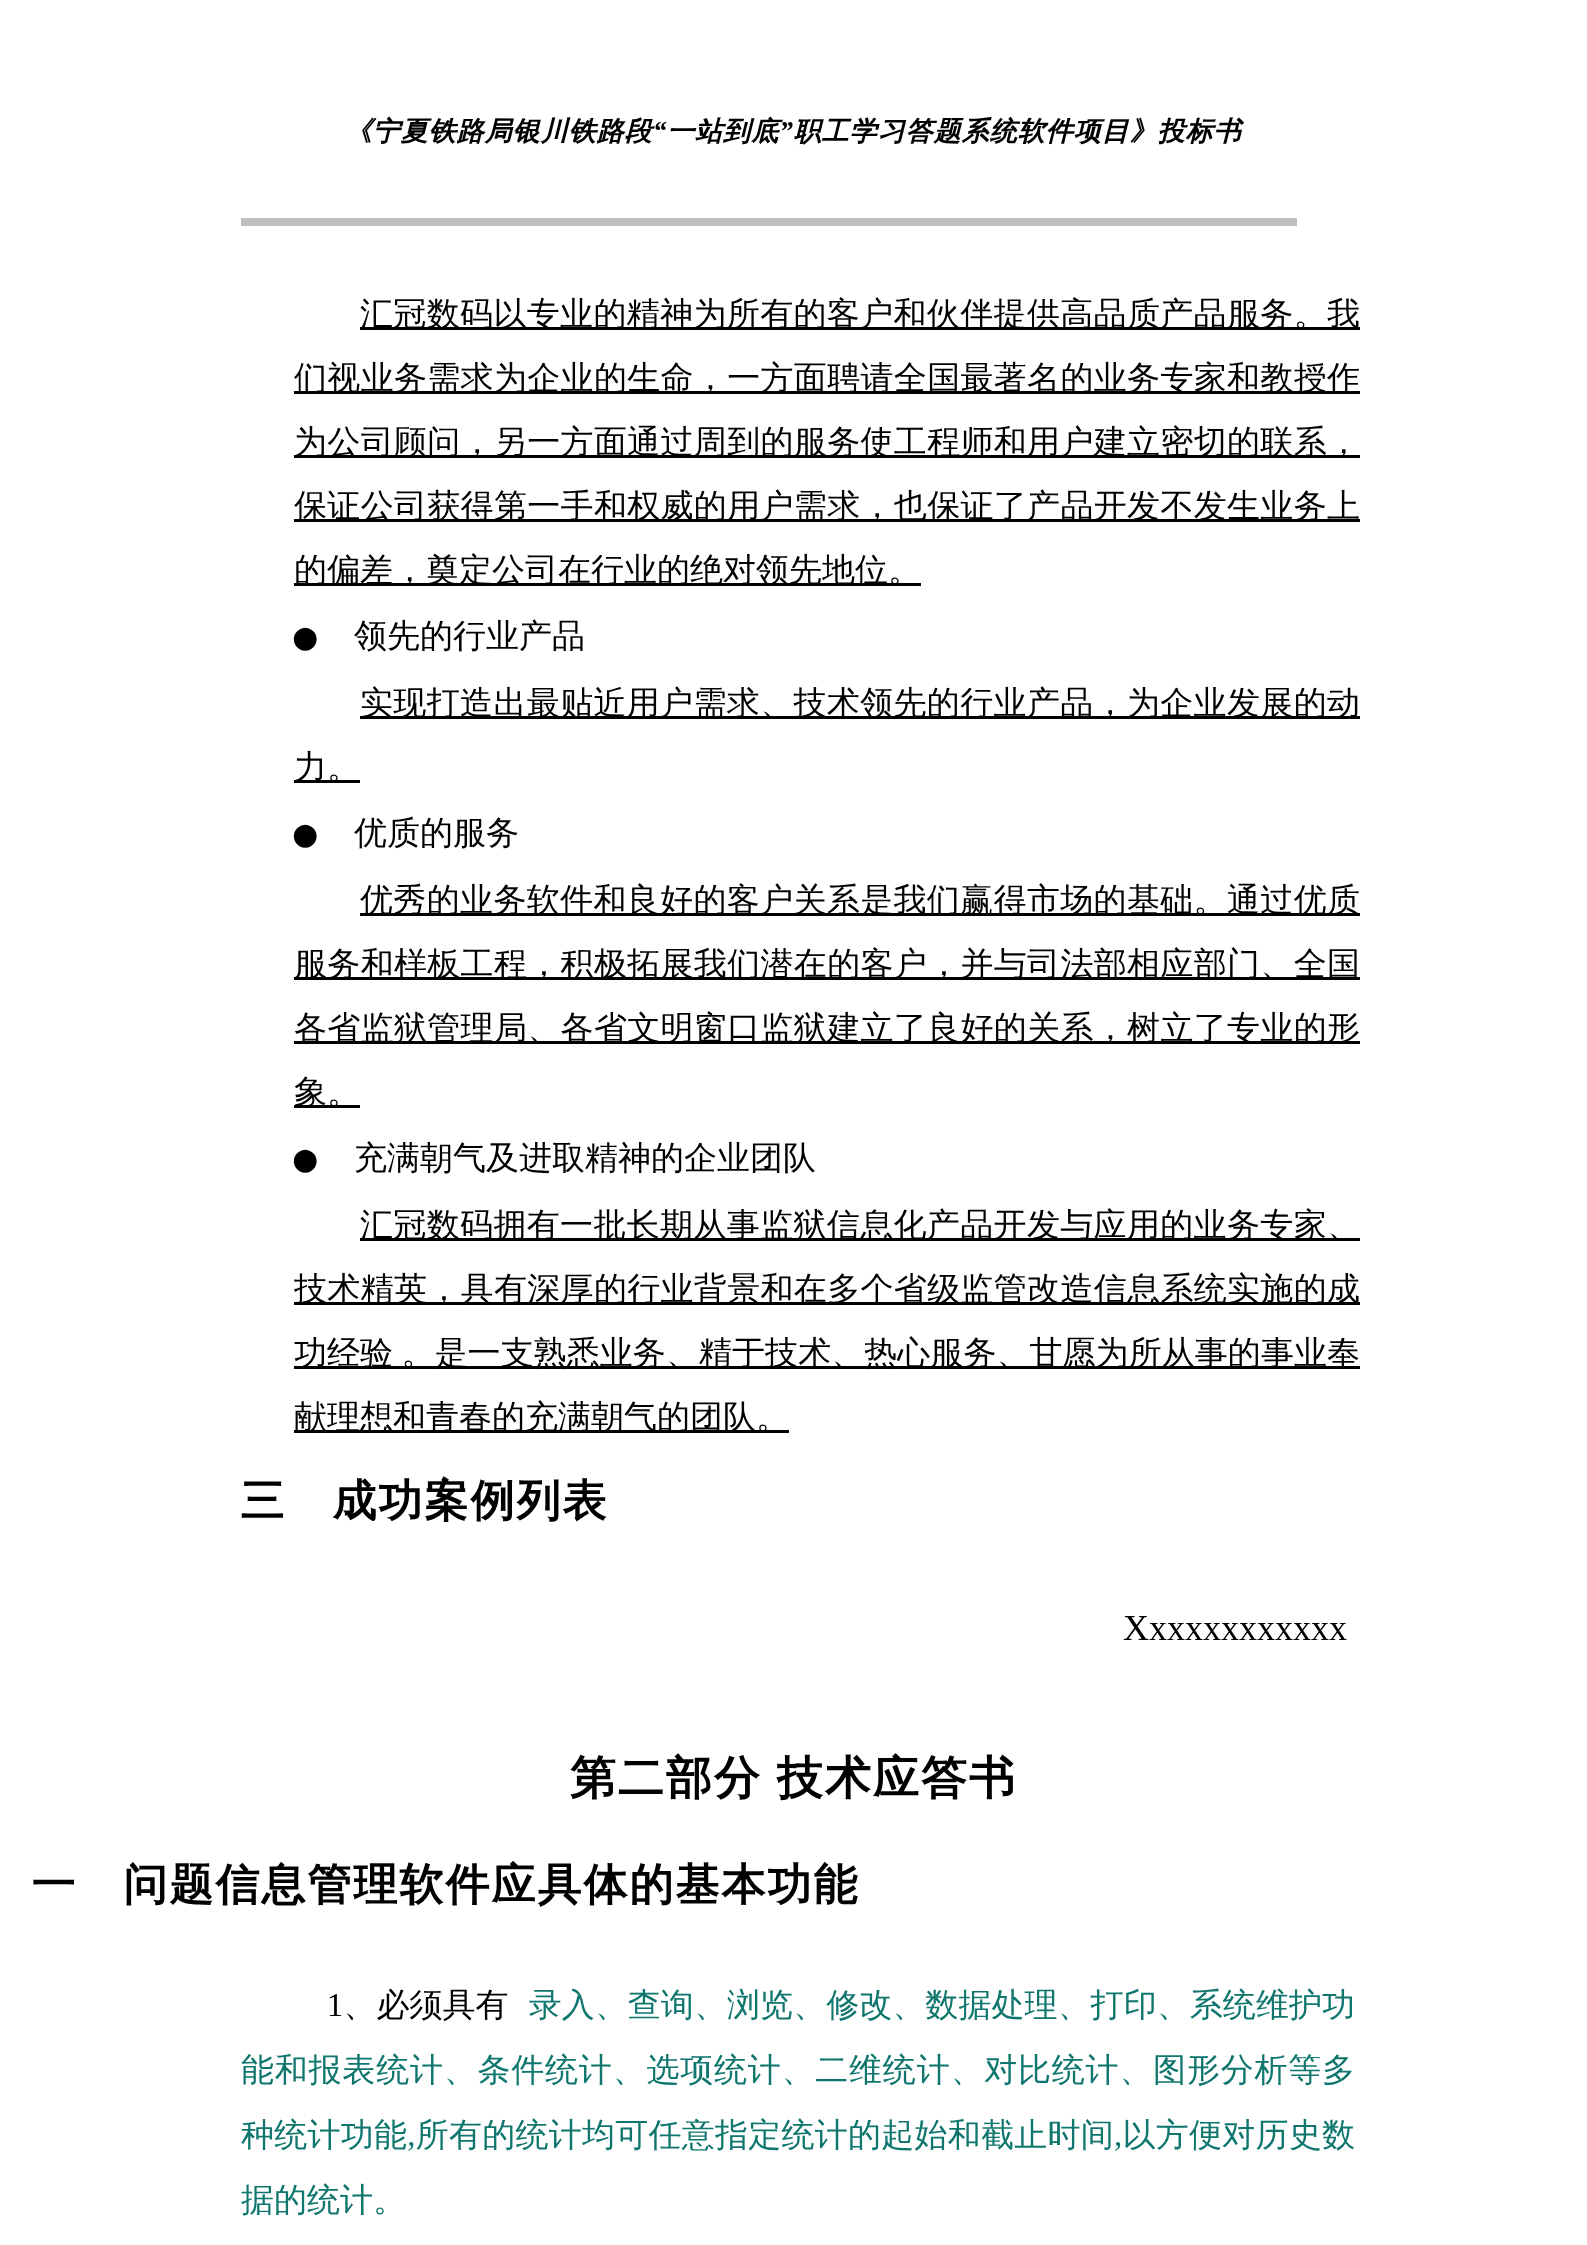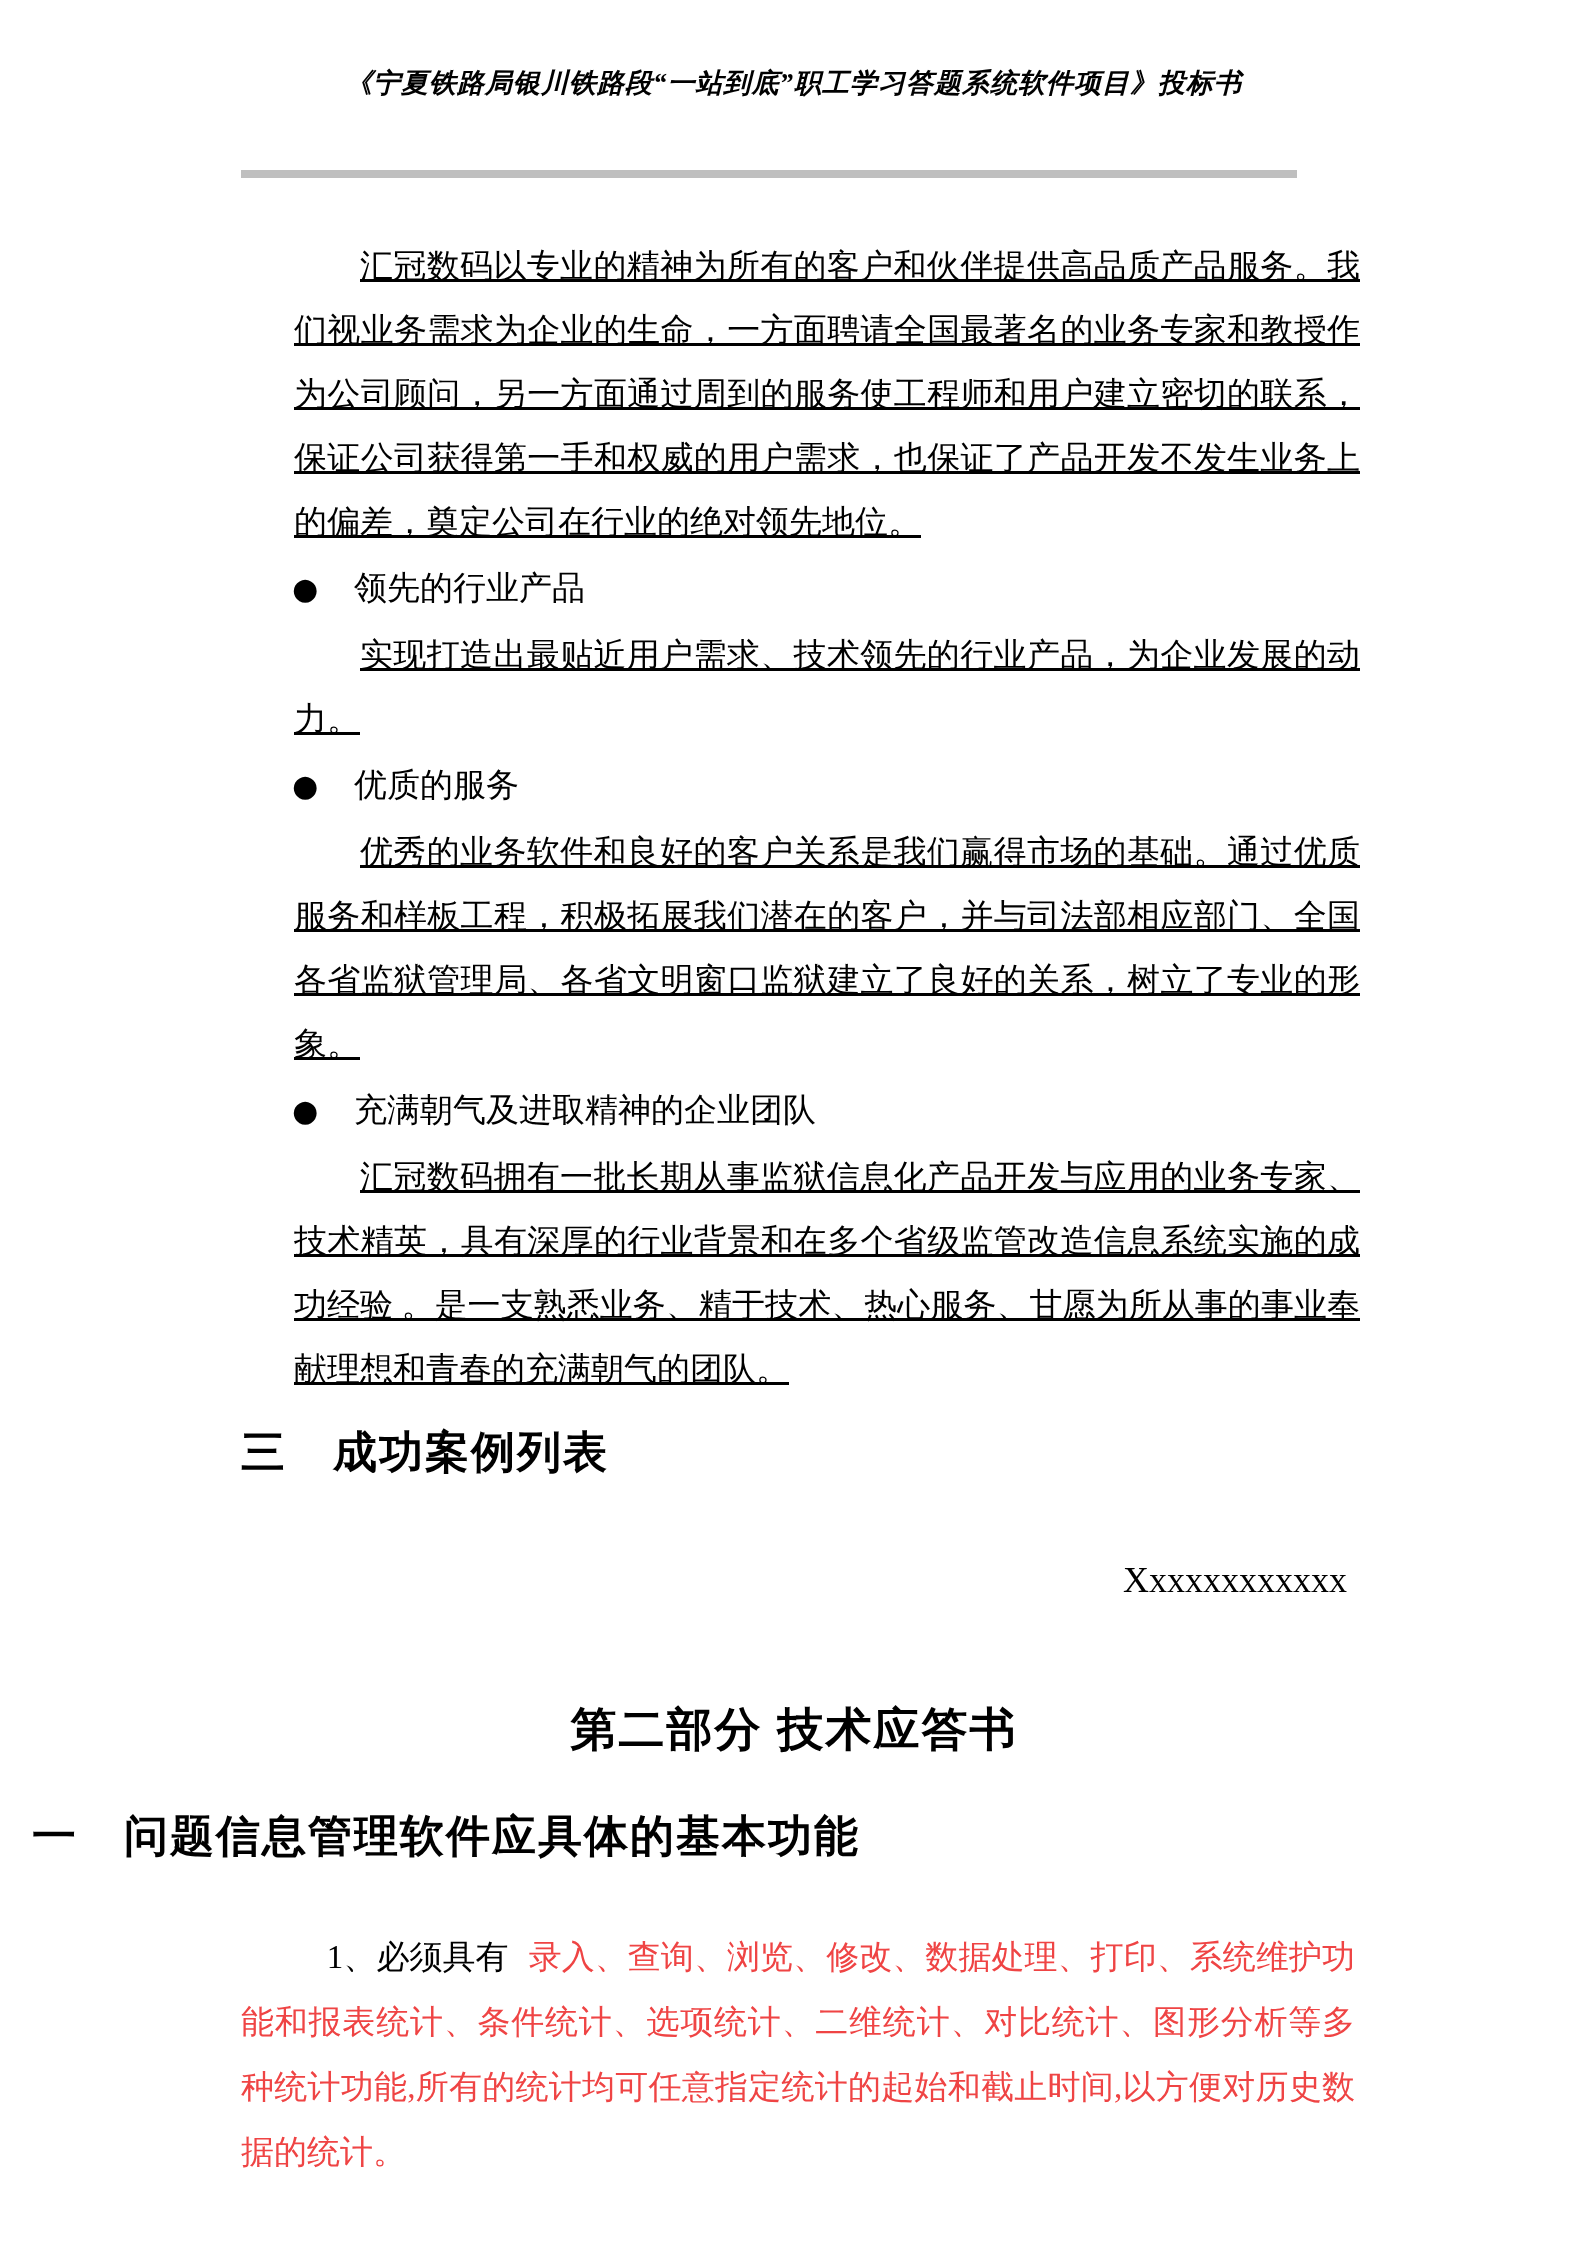--- a/index.html
+++ b/index.html
@@ -12,21 +12,21 @@
     height: 2245px;
     position: relative;
     overflow: hidden;
     font-family: "Liberation Serif", "DejaVu Serif", serif;
     color: #000000;
   }
   .page { width: 1587px; height: 2245px; }
 
   
   .hdr-title {
-    padding-top: 64px;
+    padding-top: 112px;
     line-height: 38px;
     font-size: 27px;
     font-style: italic;
     font-weight: bold;
     text-align: center;
     letter-spacing: 1px;
     font-family: "Liberation Serif", "DejaVu Serif", serif;
   }
   .hdr-rule {
     margin: 68px 0 0 241px;
@@ -131,15 +131,15 @@
 
   <div class="h-sec">三　成功案例列表</div>
 
   <div class="placeholder">Xxxxxxxxxxxx</div>
 
   <div class="h-part">第二部分 技术应答书</div>
 
 
   <div class="h-sec h-sec1">一　问题信息管理软件应具体的基本功能</div>
 
-  <p class="req"><span>1、必须具有</span><span class="red-run" style="color: #ef4444; margin-left: 20px;">录入、查询、浏览、修改、数据处理、打印、系统维护功能和报表统计、条件统计、选项统计、二维统计、对比统计、图形分析等多种统计功能,所有的统计均可任意指定统计的起始和截止时间,以方便对历史数据的统计。</span></p>
+  <p class="req"><span>1、必须具有</span><span class="red-run" style="color: #0f766e; margin-left: 20px;">录入、查询、浏览、修改、数据处理、打印、系统维护功能和报表统计、条件统计、选项统计、二维统计、对比统计、图形分析等多种统计功能,所有的统计均可任意指定统计的起始和截止时间,以方便对历史数据的统计。</span></p>
 
 </div>
 
 </body></html>

